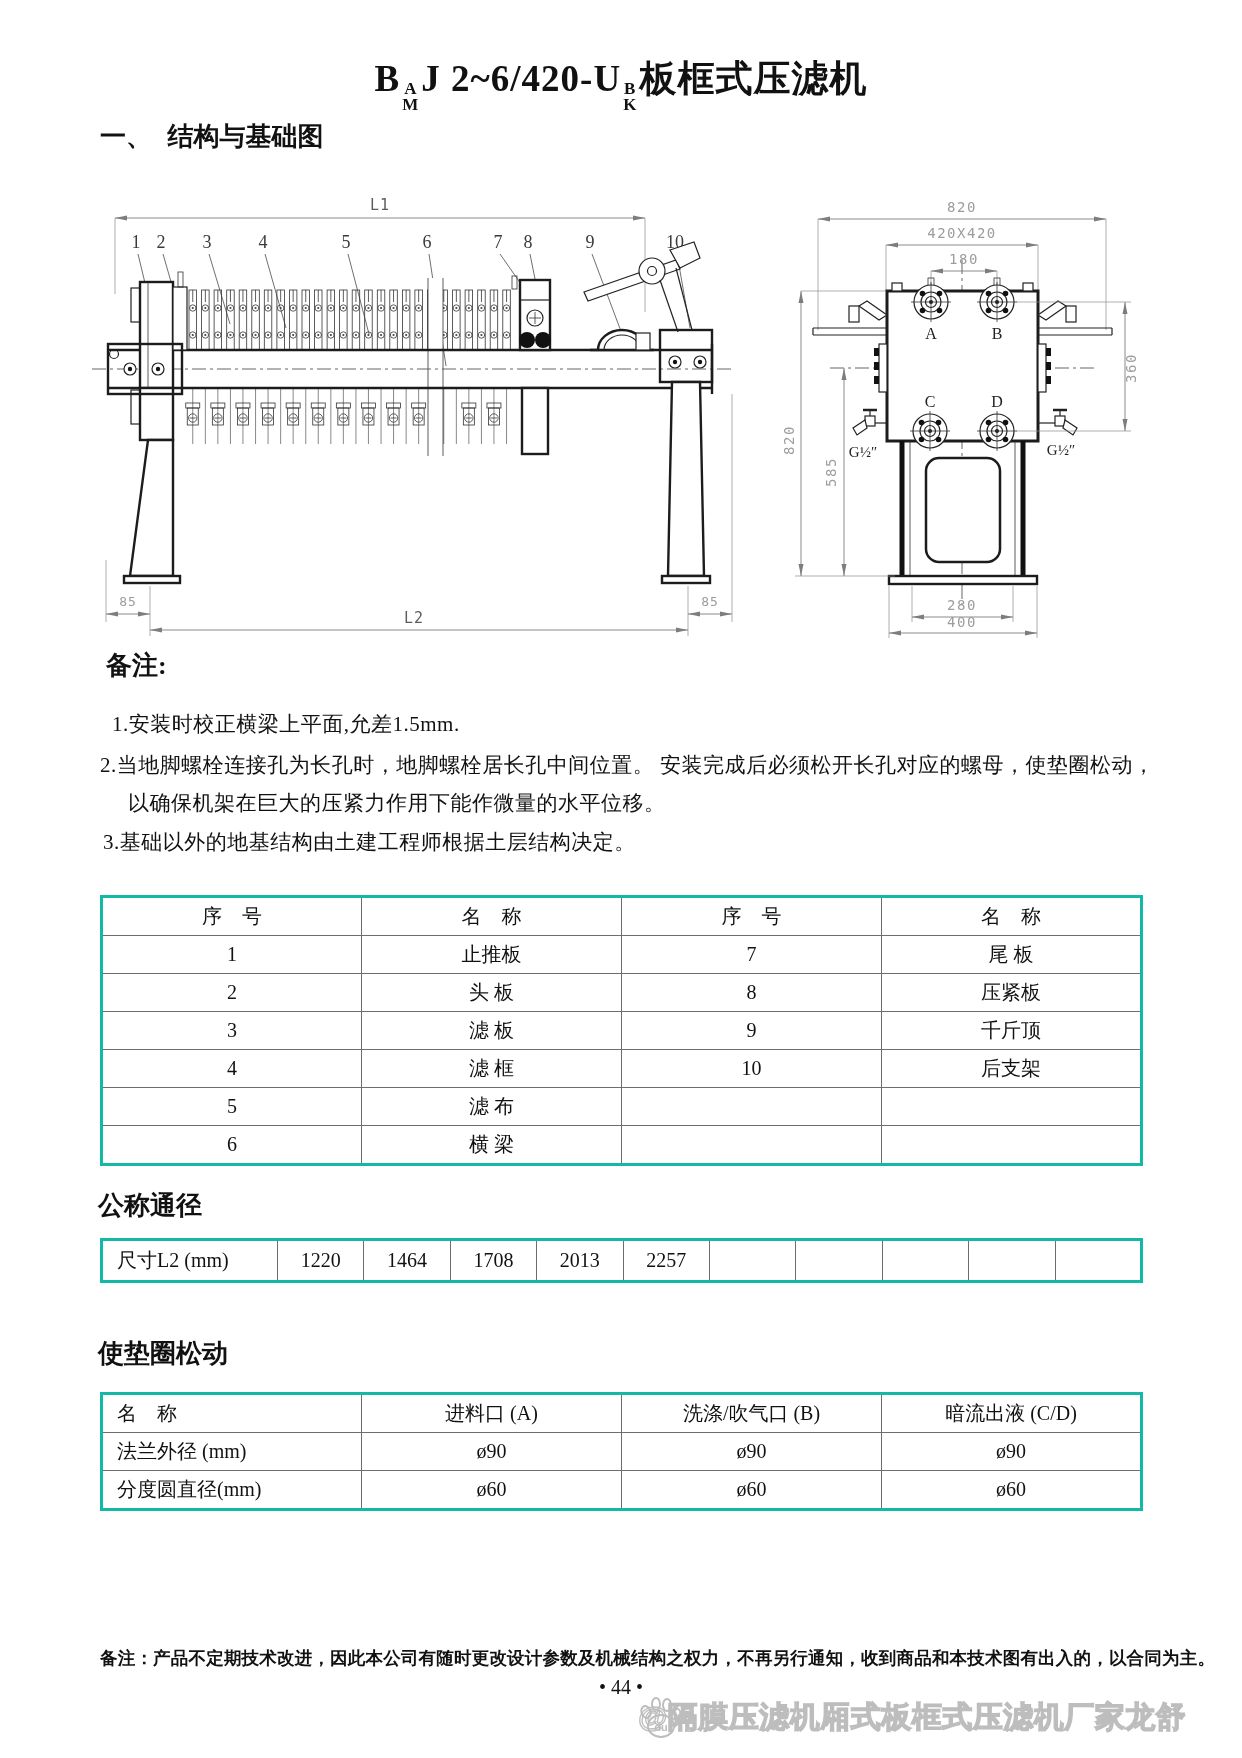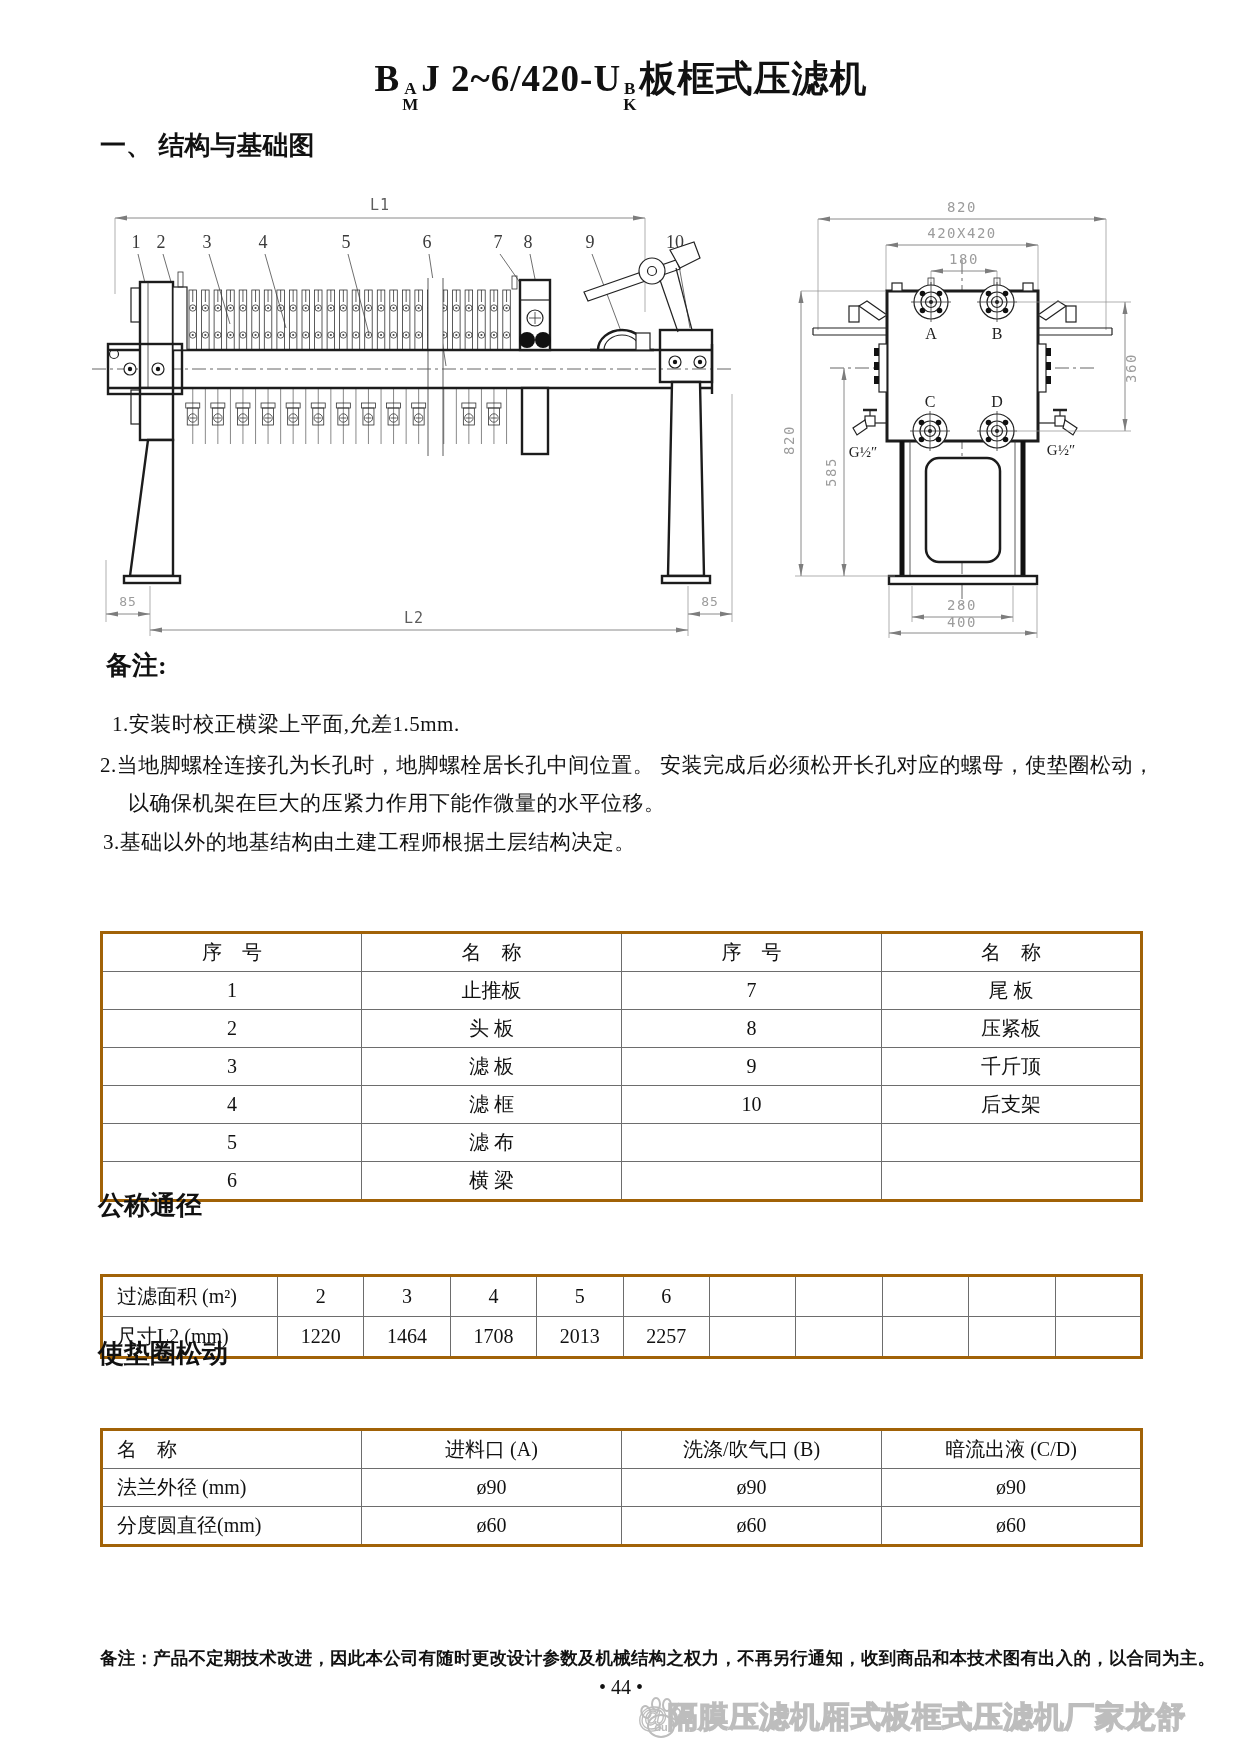--- a/index.html
+++ b/index.html
@@ -9,21 +9,21 @@
   
   .title{position:absolute;top:54px;left:0;width:100%;text-align:center;
          font-size:37px;font-weight:600;letter-spacing:1px;white-space:nowrap;}
   .supsub{display:inline-flex;flex-direction:column;vertical-align:-3px;line-height:.92;
           font-size:17px;font-weight:600;text-align:center;margin:0 2px;}
   .h2{position:absolute;font-size:26px;font-weight:700;white-space:nowrap;}
   .note-line{position:absolute;font-size:21px;white-space:nowrap;letter-spacing:.5px;}
 
   
   table.tbl{position:absolute;border-collapse:collapse;table-layout:fixed;background:#fff;
-            border:3px solid #a16207;margin-top:36px;}
+            border:3px solid #14b8a6;}
   table.tbl td{border:1px solid #6d6d6d;text-align:center;font-size:20px;padding:0;
                white-space:pre;overflow:hidden;}
   table.parts td{height:37px;}
   table.found td{height:39px;}
   table.pipes td{height:37px;}
   td.lab{text-align:left !important;padding-left:14px !important;}
 
   
   svg{position:absolute;overflow:visible;}
   svg text{user-select:none;}
@@ -59,21 +59,21 @@
   <div class="title">
     <span>B</span><span class="supsub">
         <span>A</span>
         <span>M</span>
       </span><span>J 2~6/420-U</span><span class="supsub">
         <span>B</span>
         <span>K</span>
       </span><span>板框式压滤机</span>
   </div>
 
-  <div class="h2" style="left:100px;top:128px;">一、 结构与基础图</div>
+  <div class="h2" style="left:100px;top:119px;font-family:Liberation Mono, monospace;">一、 结构与基础图</div>
 
   <svg style="left:92px;top:172px;" width="698" height="470" viewBox="0 0 698 470">
     <defs>
       <marker id="ae" markerUnits="userSpaceOnUse" markerWidth="13" markerHeight="6" refX="12" refY="3" orient="auto">
           <path d="M12,3 L0,0.5 L0,5.5 z" fill="#7d7d7d"></path>
         </marker>
       <marker id="as" markerUnits="userSpaceOnUse" markerWidth="13" markerHeight="6" refX="0" refY="3" orient="auto">
           <path d="M0,3 L12,0.5 L12,5.5 z" fill="#7d7d7d"></path>
         </marker>
       <g id="plt">
@@ -428,33 +428,20 @@
   </tbody>
     </table>
 
   <div class="h2" style="left:98px;top:1188px;">公称通径</div>
   <table class="tbl found" style="left:100px;top:1238px;width:1040px;">
     <colgroup>
         <col style="width:176px">
         <col span="10" style="width:86.4px">
       </colgroup>
     <tbody>
-        <tr>
-      <td class="lab">过滤面积 (m²)</td>
-      <td>2</td>
-          <td>3</td>
-      <td>4</td>
-          <td>5</td>
-      <td>6</td>
-          <td></td>
-      <td></td>
-          <td></td>
-      <td></td>
-          <td></td>
-    </tr>
     <tr>
       <td class="lab">尺寸L2 (mm)</td>
       <td>1220</td>
           <td>1464</td>
       <td>1708</td>
           <td>2013</td>
       <td>2257</td>
           <td></td>
       <td></td>
           <td></td>

